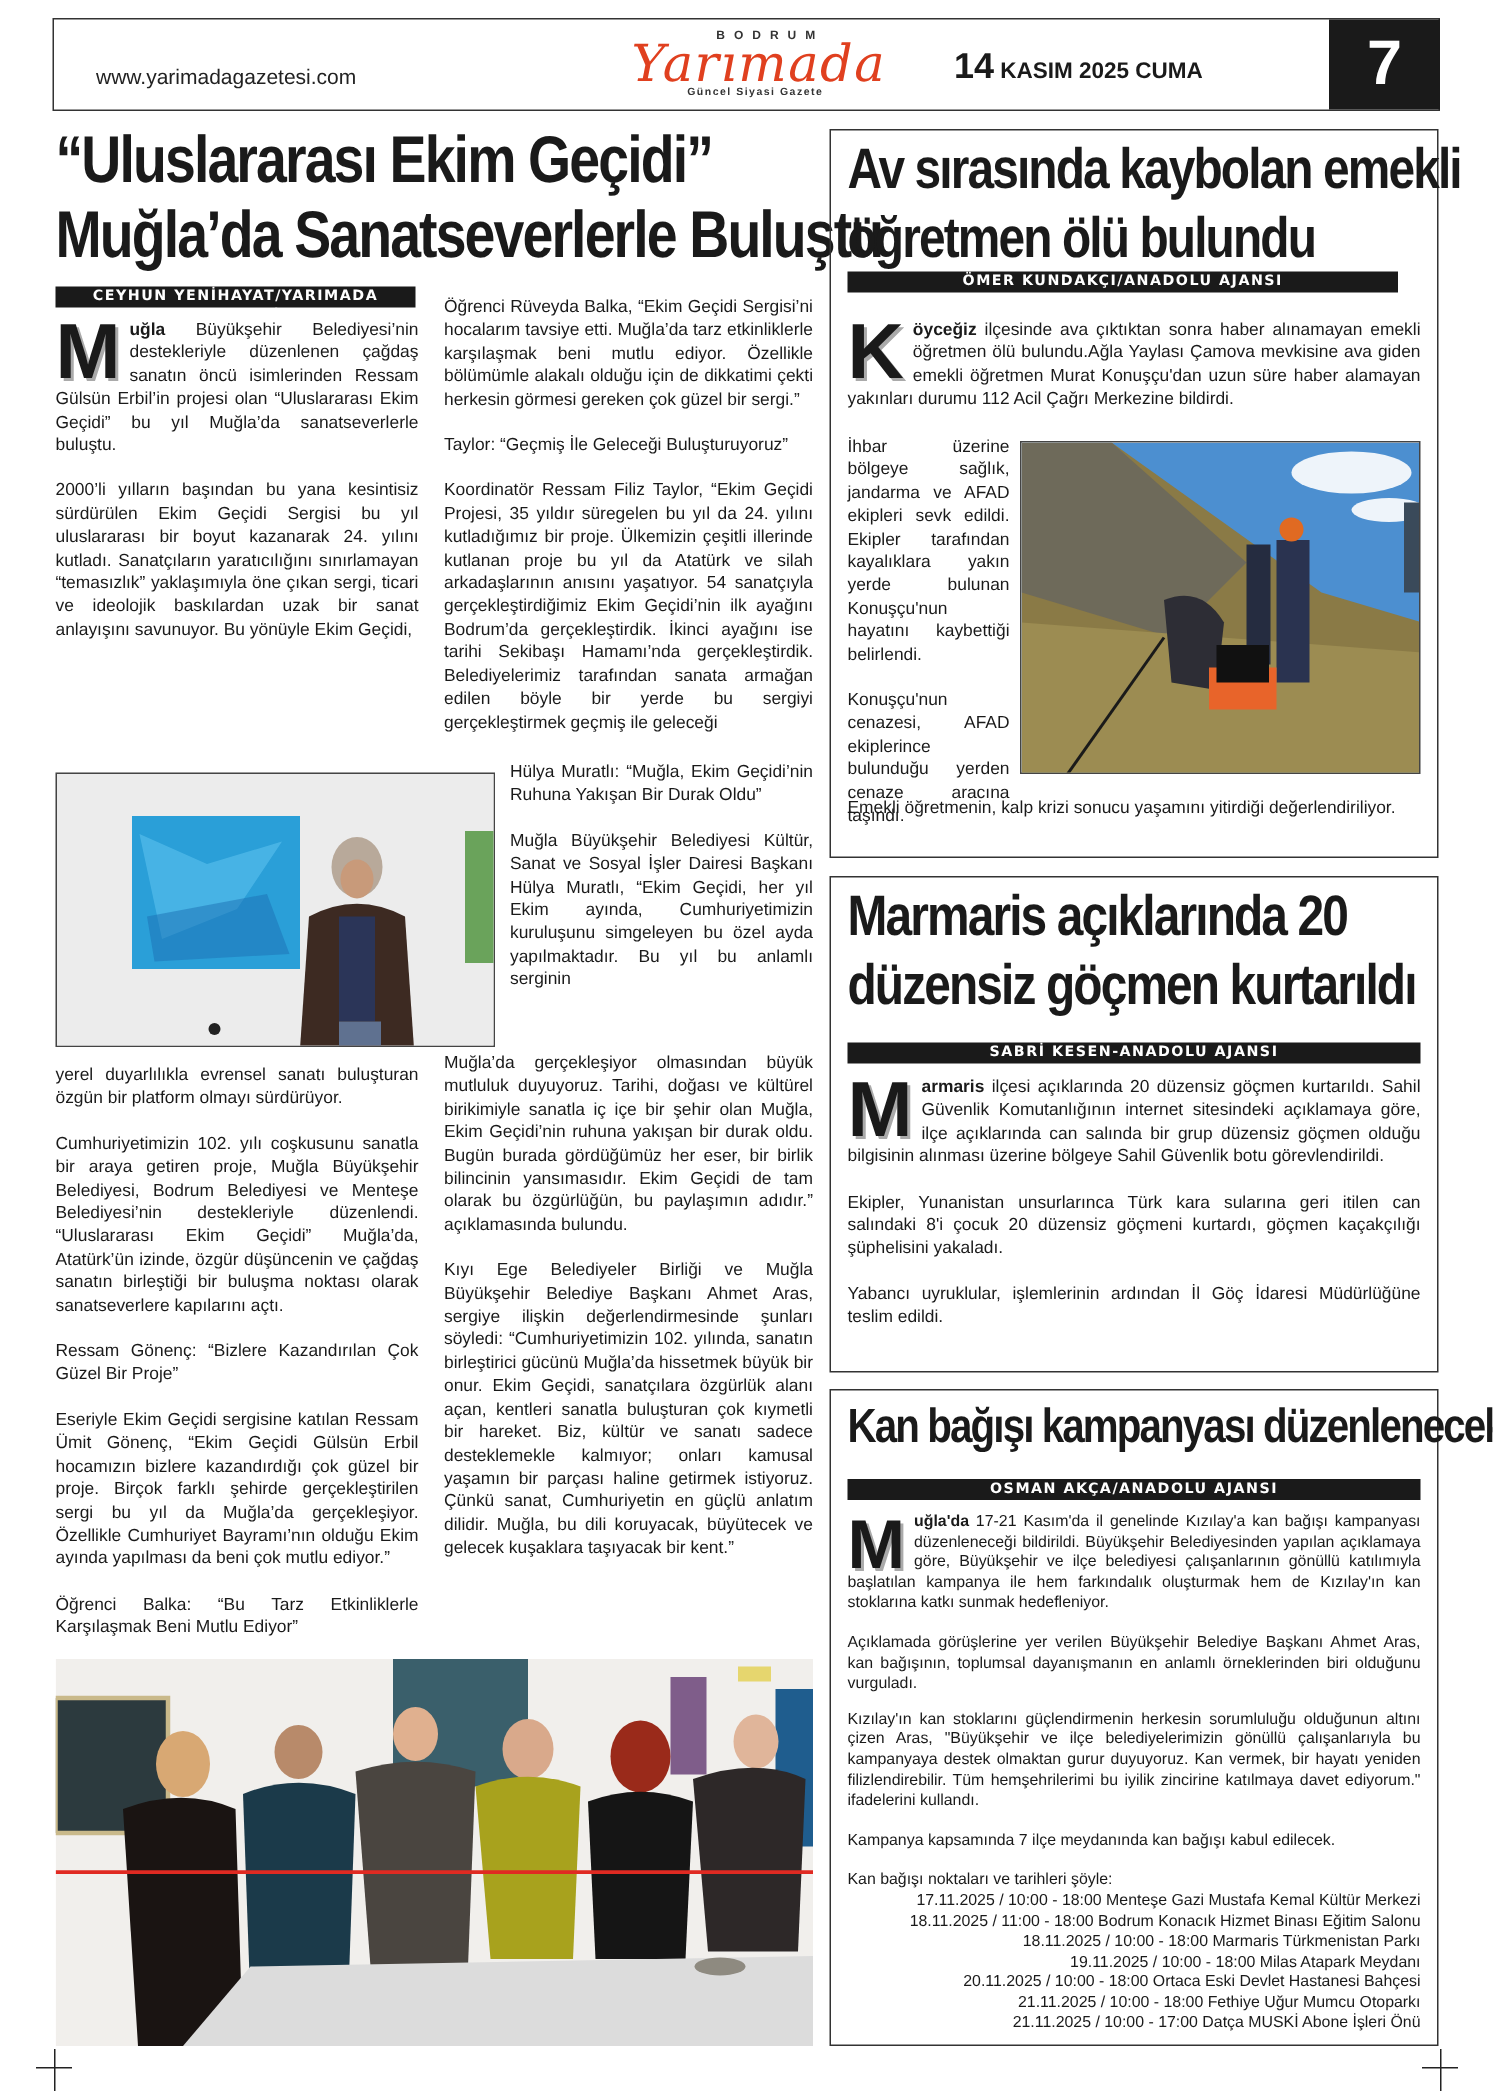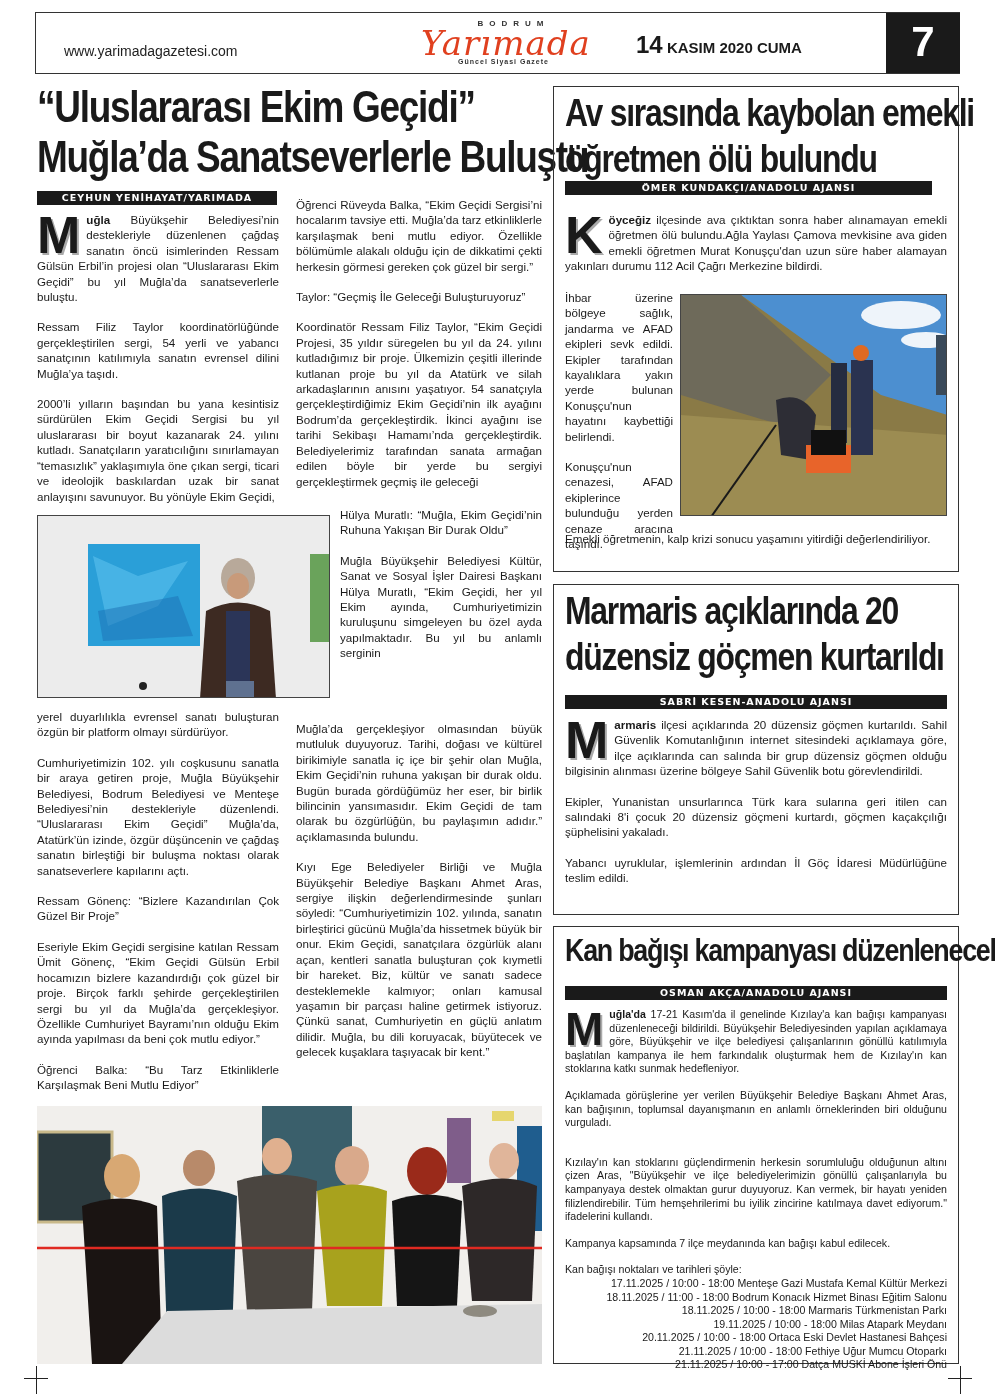--- a/index.html
+++ b/index.html
@@ -34,34 +34,33 @@
 
 <div class="abs masthead">
   <div class="abs site-url">www.yarimadagazetesi.com</div>
   <div class="abs logo">
     <div class="bodrum">BODRUM</div>
     <div class="name">Yarımada</div>
     <div class="tag">Güncel Siyasi Gazete</div>
   </div>
   <div class="abs date">
     <span class="day">14</span>
-    <span>KASIM 2020 CUMA</span>
+    <span>KASIM 2025 CUMA</span>
   </div>
   <div class="abs pagenum">7</div>
 </div>
 
 <div class="abs headline" style="left:37px;top:82px;font-size:44px;line-height:50px;">
   <div>“Uluslararası Ekim Geçidi”</div>
   <div>Muğla’da Sanatseverlerle Buluştu</div>
 </div>
 <div class="abs byline" style="left:37px;top:191px;width:240px;">CEYHUN YENİHAYAT/YARIMADA GAZETESİ</div>
 
 <div class="abs col" style="left:37px;top:212px;width:242px;">
   <p><span class="drop">M</span><span class="lead">uğla</span><span> Büyükşehir Belediyesi’nin destekleriyle düzenlenen çağdaş sanatın öncü isimlerinden Ressam Gülsün Erbil’in projesi olan “Uluslararası Ekim Geçidi” bu yıl Muğla’da sanatseverlerle buluştu.</span></p>
-  <p>Ressam Filiz Taylor koordinatörlüğünde gerçekleştirilen sergi, 54 yerli ve yabancı sanatçının katılımıyla sanatın evrensel dilini Muğla’ya taşıdı.</p>
   <p>2000’li yılların başından bu yana kesintisiz sürdürülen Ekim Geçidi Sergisi bu yıl uluslararası bir boyut kazanarak 24. yılını kutladı. Sanatçıların yaratıcılığını sınırlamayan “temasızlık” yaklaşımıyla öne çıkan sergi, ticari ve ideolojik baskılardan uzak bir sanat anlayışını savunuyor. Bu yönüyle Ekim Geçidi,</p>
 </div>
 
 <div class="abs photo" style="left:37px;top:515px;width:293px;height:183px;background:#eeeeee;">
   <svg width="293" height="183" viewBox="0 0 293 183">
     <rect width="293" height="183" fill="#ececec"></rect>
     <rect x="50" y="28" width="112" height="102" fill="#2a9fd8"></rect>
     <path d="M55 40 L100 60 L150 45 L120 90 L70 110 Z" fill="#5bc2ee" opacity="0.6"></path>
     <path d="M60 95 L140 80 L155 120 L65 125 Z" fill="#1b6fb3" opacity="0.5"></path>
     <rect x="272" y="38" width="21" height="88" fill="#6aa35b"></rect>
@@ -84,21 +83,21 @@
 
 <div class="abs col" style="left:296px;top:197px;width:246px;">
   <p>Öğrenci Rüveyda Balka, “Ekim Geçidi Sergisi’ni hocalarım tavsiye etti.  Muğla’da tarz etkinliklerle karşılaşmak beni mutlu ediyor. Özellikle bölümümle alakalı olduğu için de dikkatimi çekti herkesin görmesi gereken çok güzel bir sergi.”</p>
   <p>Taylor: “Geçmiş İle Geleceği Buluşturuyoruz”</p>
   <p style="margin-bottom:0">Koordinatör Ressam Filiz Taylor, “Ekim Geçidi Projesi, 35 yıldır süregelen bu yıl da 24. yılını kutladığımız bir proje. Ülkemizin çeşitli illerinde kutlanan proje bu yıl da Atatürk ve silah arkadaşlarının anısını yaşatıyor. 54 sanatçıyla gerçekleştirdiğimiz Ekim Geçidi’nin ilk ayağını Bodrum’da gerçekleştirdik. İkinci ayağını ise tarihi Sekibaşı Hamamı’nda gerçekleştirdik. Belediyelerimiz tarafından sanata armağan edilen böyle bir yerde bu sergiyi gerçekleştirmek geçmiş ile geleceği</p>
 </div>
 <div class="abs col" style="left:340px;top:507px;width:202px;">
   <p> Hülya Muratlı: “Muğla, Ekim Geçidi’nin Ruhuna Yakışan Bir Durak Oldu”</p>
   <p style="margin-bottom:0">Muğla Büyükşehir Belediyesi Kültür, Sanat ve Sosyal İşler Dairesi Başkanı Hülya Muratlı, “Ekim Geçidi, her yıl Ekim ayında, Cumhuriyetimizin kuruluşunu simgeleyen bu özel ayda yapılmaktadır. Bu yıl bu anlamlı serginin</p>
 </div>
-<div class="abs col" style="left:296px;top:721px;width:246px;">
+<div class="abs col" style="left:296px;top:701px;width:246px;">
   <p>Muğla’da gerçekleşiyor olmasından büyük mutluluk duyuyoruz. Tarihi, doğası ve kültürel birikimiyle sanatla iç içe bir şehir olan Muğla, Ekim Geçidi’nin ruhuna yakışan bir durak oldu. Bugün burada gördüğümüz her eser, bir birlik bilincinin yansımasıdır. Ekim Geçidi de tam olarak bu özgürlüğün, bu paylaşımın adıdır.” açıklamasında bulundu.</p>
   <p>Kıyı Ege Belediyeler Birliği ve Muğla Büyükşehir Belediye Başkanı Ahmet Aras, sergiye ilişkin değerlendirmesinde şunları söyledi: “Cumhuriyetimizin 102. yılında, sanatın birleştirici gücünü Muğla’da hissetmek büyük bir onur. Ekim Geçidi, sanatçılara özgürlük alanı açan, kentleri sanatla buluşturan çok kıymetli bir hareket. Biz, kültür ve sanatı sadece desteklemekle kalmıyor; onları kamusal yaşamın bir parçası haline getirmek istiyoruz. Çünkü sanat, Cumhuriyetin en güçlü anlatım dilidir. Muğla, bu dili koruyacak, büyütecek ve gelecek kuşaklara taşıyacak bir kent.”</p>
 </div>
 
 <div class="abs photo" style="left:37px;top:1106px;width:505px;height:258px;border:none;">
   <svg width="505" height="258" viewBox="0 0 505 258">
     <rect width="505" height="258" fill="#f1efec"></rect>
     <rect x="0" y="26" width="75" height="90" fill="#2c3a3e" stroke="#c9b98a" stroke-width="3"></rect>
     <rect x="225" y="0" width="90" height="85" fill="#3a5f6b"></rect>
     <rect x="410" y="12" width="24" height="65" fill="#7f5d8a"></rect>
@@ -169,21 +168,21 @@
   <p><span class="drop">M</span><span class="lead">armaris</span><span> ilçesi açıklarında 20 düzensiz göçmen kurtarıldı. Sahil Güvenlik Komutanlığının internet sitesindeki açıklamaya göre, ilçe açıklarında can salında bir grup düzensiz göçmen olduğu bilgisinin alınması üzerine bölgeye Sahil Güvenlik botu görevlendirildi.</span></p>
   <p>Ekipler, Yunanistan unsurlarınca Türk kara sularına geri itilen can salındaki 8'i çocuk 20 düzensiz göçmeni kurtardı, göçmen kaçakçılığı şüphelisini yakaladı.</p>
   <p>Yabancı uyruklular, işlemlerinin ardından İl Göç İdaresi Müdürlüğüne teslim edildi.</p>
 </div>
 
 <div class="abs box" style="left:553px;top:926px;width:406px;height:438px;"></div>
 <div class="abs headline" style="left:565px;top:930px;font-size:32px;line-height:40px;">Kan bağışı kampanyası düzenlenecek</div>
 <div class="abs byline" style="left:565px;top:986px;width:382px;text-align:center;">OSMAN AKÇA/ANADOLU AJANSI</div>
 <div class="abs right-col small" style="left:565px;top:1008px;width:382px;">
   <p style="margin-bottom:13px"><span class="drop" style="font-size:46px;line-height:38px;">M</span><span class="lead">uğla'da</span><span> 17-21 Kasım'da il genelinde Kızılay'a kan bağışı kampanyası düzenleneceği bildirildi. Büyükşehir Belediyesinden yapılan açıklamaya göre, Büyükşehir ve ilçe belediyesi çalışanlarının gönüllü katılımıyla başlatılan kampanya ile hem farkındalık oluşturmak hem de Kızılay'ın kan stoklarına katkı sunmak hedefleniyor.</span></p>
-  <p style="margin-bottom:26px">Açıklamada görüşlerine yer verilen Büyükşehir Belediye Başkanı Ahmet Aras, kan bağışının, toplumsal dayanışmanın en anlamlı örneklerinden biri olduğunu vurguladı.</p>
+  <p style="margin-bottom:10px">Açıklamada görüşlerine yer verilen Büyükşehir Belediye Başkanı Ahmet Aras, kan bağışının, toplumsal dayanışmanın en anlamlı örneklerinden biri olduğunu vurguladı.</p>
   <p style="margin-bottom:13px">Kızılay'ın kan stoklarını güçlendirmenin herkesin sorumluluğu olduğunun altını çizen Aras, "Büyükşehir ve ilçe belediyelerimizin gönüllü çalışanlarıyla bu kampanyaya destek olmaktan gurur duyuyoruz. Kan vermek, bir hayatı yeniden filizlendirebilir. Tüm hemşehrilerimi bu iyilik zincirine katılmaya davet ediyorum." ifadelerini kullandı.</p>
   <p style="margin-bottom:13px">Kampanya kapsamında 7 ilçe meydanında kan bağışı kabul edilecek.</p>
   <div>Kan bağışı noktaları ve tarihleri şöyle:</div>
   <div style="text-align:right;">
     <div>17.11.2025 / 10:00 - 18:00 Menteşe Gazi Mustafa Kemal Kültür Merkezi</div>
     <div>18.11.2025 / 11:00 - 18:00 Bodrum Konacık Hizmet Binası Eğitim Salonu</div>
     <div>18.11.2025 / 10:00 - 18:00 Marmaris Türkmenistan Parkı</div>
     <div>19.11.2025 / 10:00 - 18:00 Milas Atapark Meydanı</div>
     <div>20.11.2025 / 10:00 - 18:00 Ortaca Eski Devlet Hastanesi Bahçesi</div>
     <div>21.11.2025 / 10:00 - 18:00 Fethiye Uğur Mumcu Otoparkı</div>

